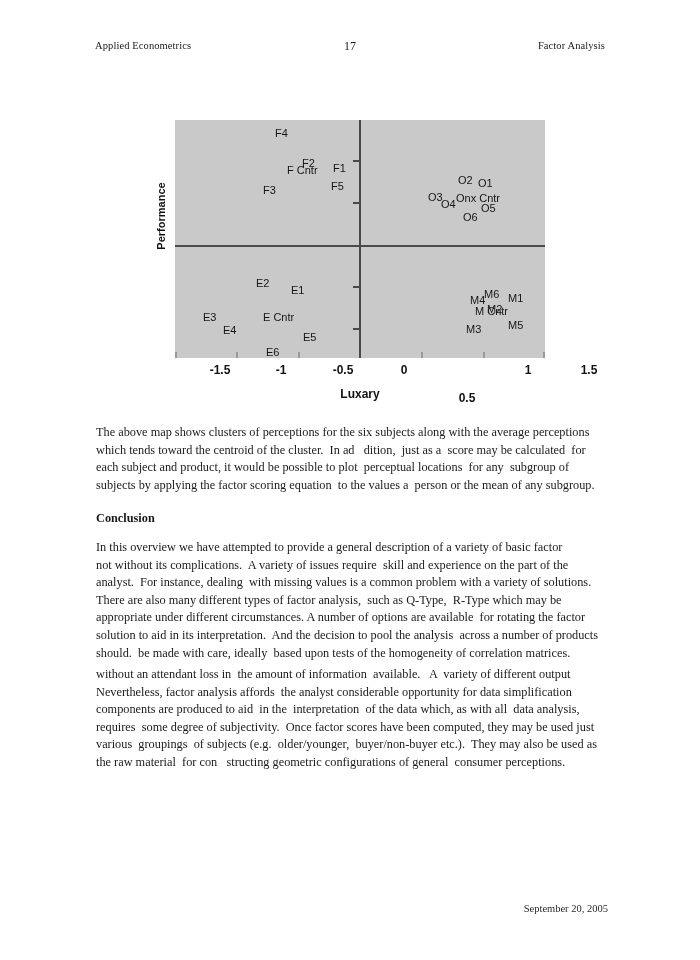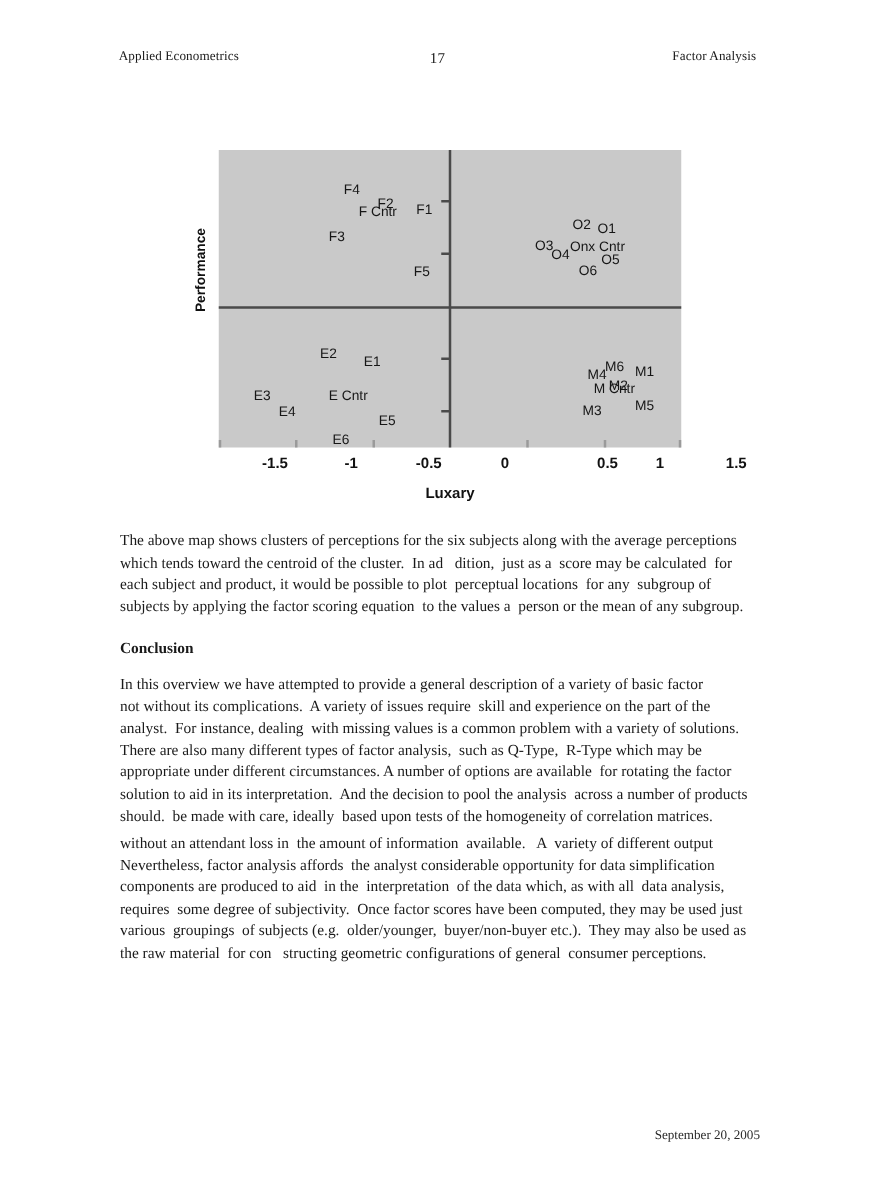--- a/index.html
+++ b/index.html
@@ -183,26 +183,26 @@
       <div class="tick-v" style="top:82px;"></div>
       <div class="tick-v" style="top:166px;"></div>
       <div class="tick-v" style="top:208px;"></div>
 
       <div class="tick-h" style="left:0px;"></div>
       <div class="tick-h" style="left:61px;"></div>
       <div class="tick-h" style="left:123px;"></div>
       <div class="tick-h" style="left:246px;"></div>
       <div class="tick-h" style="left:308px;"></div>
       <div class="tick-h" style="left:368px;"></div>
-    <div class="pt-label" style="left: 100px; top: 27px;">F4</div>
+    <div class="pt-label" style="left: 100px; top: 8px;">F4</div>
         <div class="pt-label" style="left: 158px; top: 17px; margin-top: 26px;">F1</div>
         <div class="pt-label" style="left: 127px; top: 38px;">F2</div>
         <div class="pt-label" style="left: 112px; top: 45px;">F Cntr</div>
         <div class="pt-label" style="left: 88px; top: 65px;">F3</div>
-        <div class="pt-label" style="left: 156px; top: 61px; margin-top: 32px;">F5</div>
+        <div class="pt-label" style="left: 156px; top: 61px;">F5</div>
         <div class="pt-label" style="left: 283px; top: 55px;">O2</div>
         <div class="pt-label" style="left: 303px; top: 58px;">O1</div>
         <div class="pt-label" style="left: 253px; top: 72px;">O3</div>
         <div class="pt-label" style="left: 266px; top: 79px;">O4</div>
         <div class="pt-label" style="left: 281px; top: 73px;">Onx Cntr</div>
         <div class="pt-label" style="left: 306px; top: 83px;">O5</div>
         <div class="pt-label" style="left: 288px; top: 92px;">O6</div>
         <div class="pt-label" style="left: 81px; top: 158px;">E2</div>
         <div class="pt-label" style="left: 116px; top: 165px;">E1</div>
         <div class="pt-label" style="left: 28px; top: 192px;">E3</div>
@@ -217,21 +217,21 @@
         <div class="pt-label" style="left: 300px; top: 186px;">M Cntr</div>
         <div class="pt-label" style="left: 291px; top: 204px;">M3</div>
         <div class="pt-label" style="left: 333px; top: 200px;">M5</div>
       </div>
 
     <div id="xtick-host">
         <div class="xtick-label" style="left: 90px;">-1.5</div>
         <div class="xtick-label" style="left: 151px;">-1</div>
         <div class="xtick-label" style="left: 213px;">-0.5</div>
         <div class="xtick-label" style="left: 274px;">0</div>
-        <div class="xtick-label" style="left: 356px;">0.5</div>
+        <div class="xtick-label" style="left: 337px; margin-top: 28px;">0.5</div>
         <div class="xtick-label" style="left: 398px;">1</div>
         <div class="xtick-label" style="left: 459px;">1.5</div>
       </div>
 
     <div class="xaxis-title">Luxary</div>
     <div class="yaxis-title">Performance</div>
   </div>
 
   <div class="body-col" style="top:424px;">
     <p class="para">

